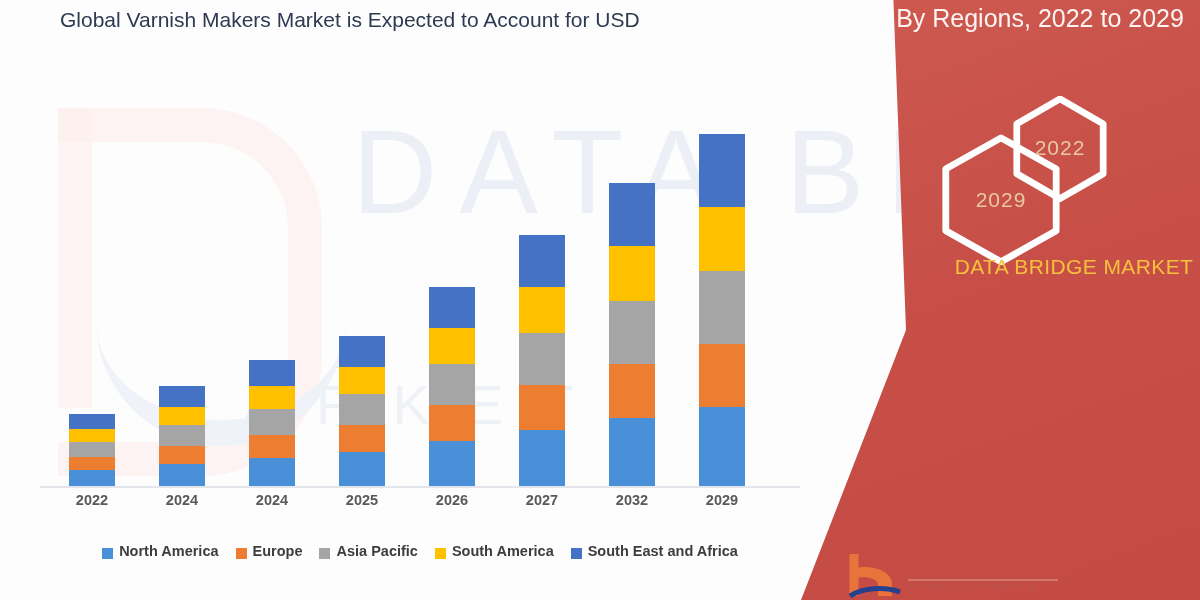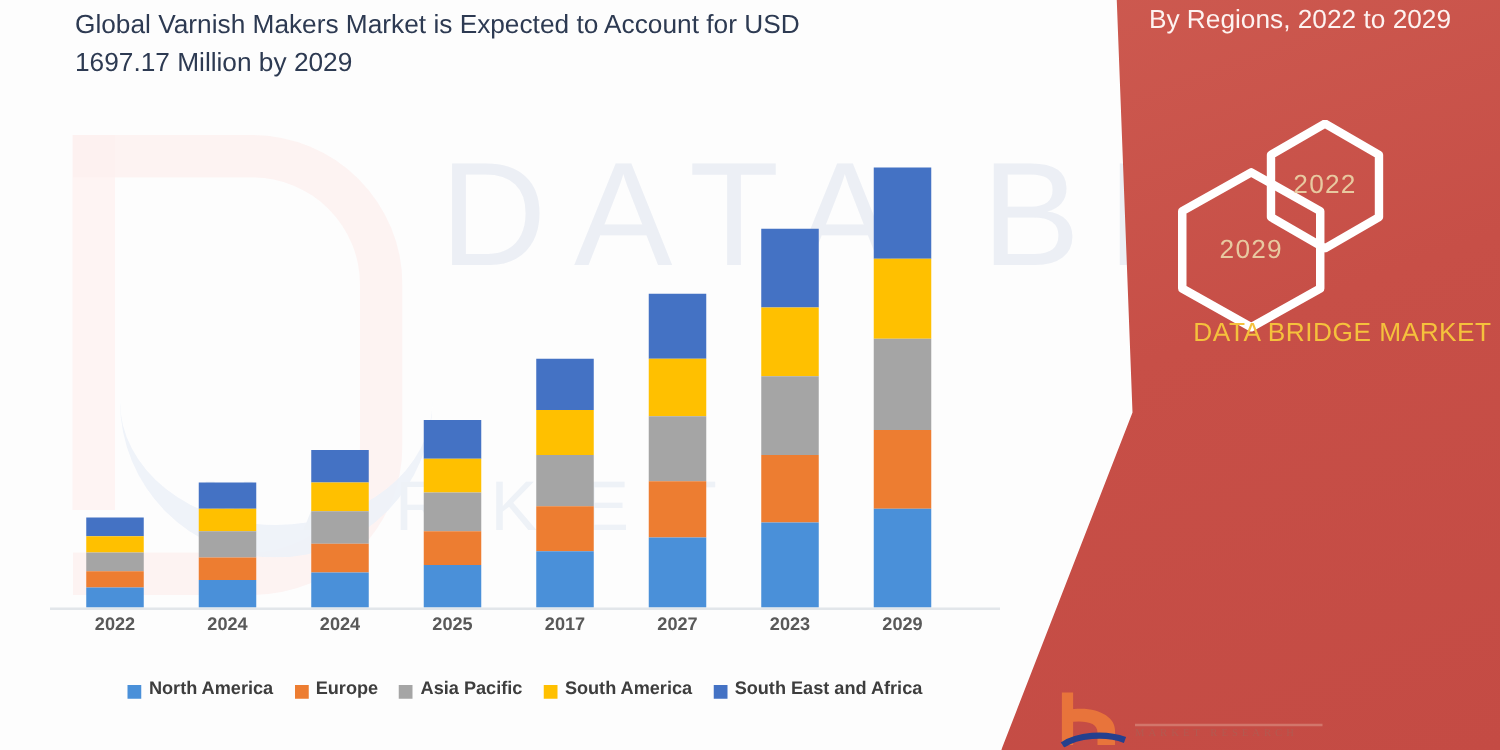--- a/index.html
+++ b/index.html
@@ -67,21 +67,21 @@
   .legend-label{font-size:14.5px;font-weight:bold;color:#3d3d3d;white-space:nowrap;}
 
   
   .side-panel{
     position:absolute;right:0;top:0;width:420px;height:600px;
     background:linear-gradient(160deg,#cd5a50 0%,#c74f47 45%,#c44b44 100%);
     clip-path:polygon(27% 0%, 100% 0%, 100% 100%, 5% 100%, 30% 55%);
   }
   .panel-heading{
     position:absolute;right:0;top:4px;width:320px;text-align:center;
-    font-size:21px;color:#fdf3f1;
+    font-size:25px;color:#fdf3f1;
   }
   .hexwrap{position:absolute;left:30px;top:88px;width:250px;height:140px;}
   .hex{
     position:absolute;display:flex;align-items:center;justify-content:center;
     color:#e8c9a0;font-size:21px;letter-spacing:1px;
   }
   .hex svg{position:absolute;inset:0;}
   .hex span{position:relative;z-index:2;}
   .hex-2022{left:82px;top:0px;width:96px;height:104px;}
   .hex-2029{left:10px;top:38px;width:122px;height:132px;}
@@ -112,21 +112,20 @@
   <div class="wm-bridge-b"></div>
   <div class="wm-swoosh"></div>
   <div class="wm-word wm-data">
     <span>DATA</span>
     <span>BRIDGE</span>
   </div>
   <div class="wm-word wm-market">MARKET</div>
 
   <div class="chart-title">
     <div>Global Varnish Makers Market is Expected to Account for USD</div>
-    <div>1697.17 Million by 2029</div>
   </div>
 
   <div class="plot">
     <div class="bars" id="bars">
         <div class="bar-group" style="left: 29px;">
           <div class="seg" style="height: 15px; background: rgb(68, 114, 196);"></div>
           <div class="seg" style="height: 13px; background: rgb(255, 192, 0);"></div>
           <div class="seg" style="height: 15px; background: rgb(165, 165, 165);"></div>
           <div class="seg" style="height: 13px; background: rgb(237, 125, 49);"></div>
           <div class="seg" style="height: 16px; background: rgb(74, 144, 217);"></div>
@@ -180,23 +179,23 @@
           <div class="seg" style="height: 63px; background: rgb(237, 125, 49);"></div>
           <div class="seg" style="height: 79px; background: rgb(74, 144, 217);"></div>
         </div>
       </div>
     <div class="axis-line"></div>
     <div class="xlabels" id="xlabels">
         <div class="xlabel" style="left: 7px;">2022</div>
         <div class="xlabel" style="left: 97px;">2024</div>
         <div class="xlabel" style="left: 187px;">2024</div>
         <div class="xlabel" style="left: 277px;">2025</div>
-        <div class="xlabel" style="left: 367px;">2017</div>
+        <div class="xlabel" style="left: 367px;">2026</div>
         <div class="xlabel" style="left: 457px;">2027</div>
-        <div class="xlabel" style="left: 547px;">2023</div>
+        <div class="xlabel" style="left: 547px;">2032</div>
         <div class="xlabel" style="left: 637px;">2029</div>
       </div>
   </div>
 
   <div class="legend" id="legend">
       <div class="legend-item">
         <span class="legend-swatch" style="background: rgb(74, 144, 217);"></span>
         <span class="legend-label">North America</span>
       </div>
       <div class="legend-item">

